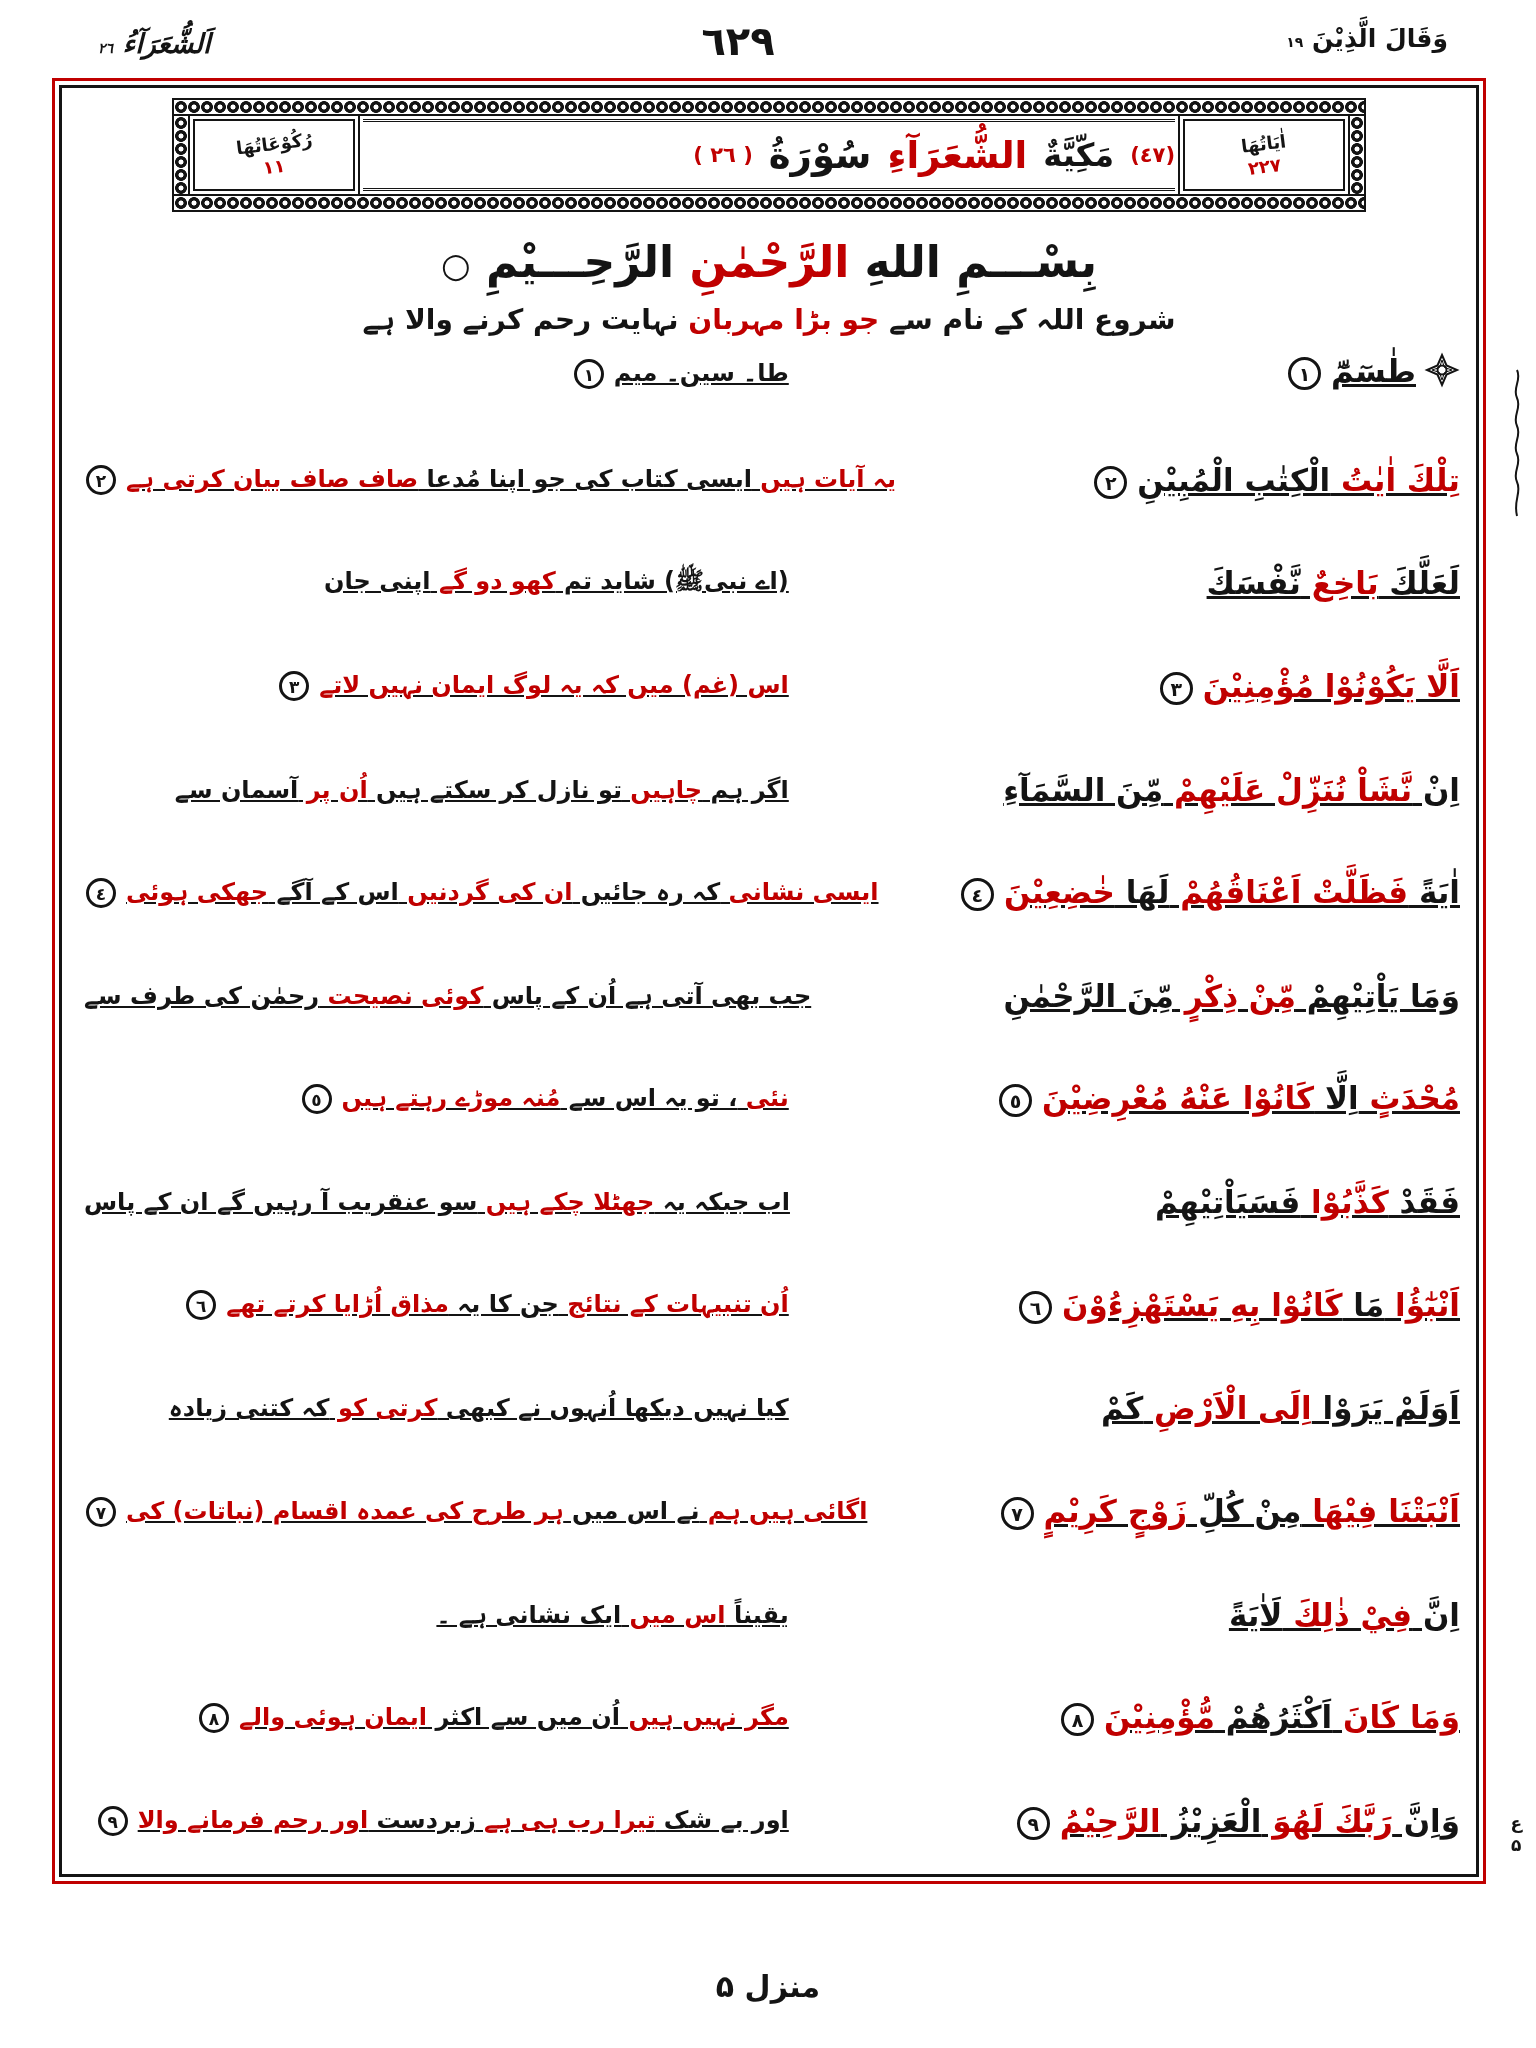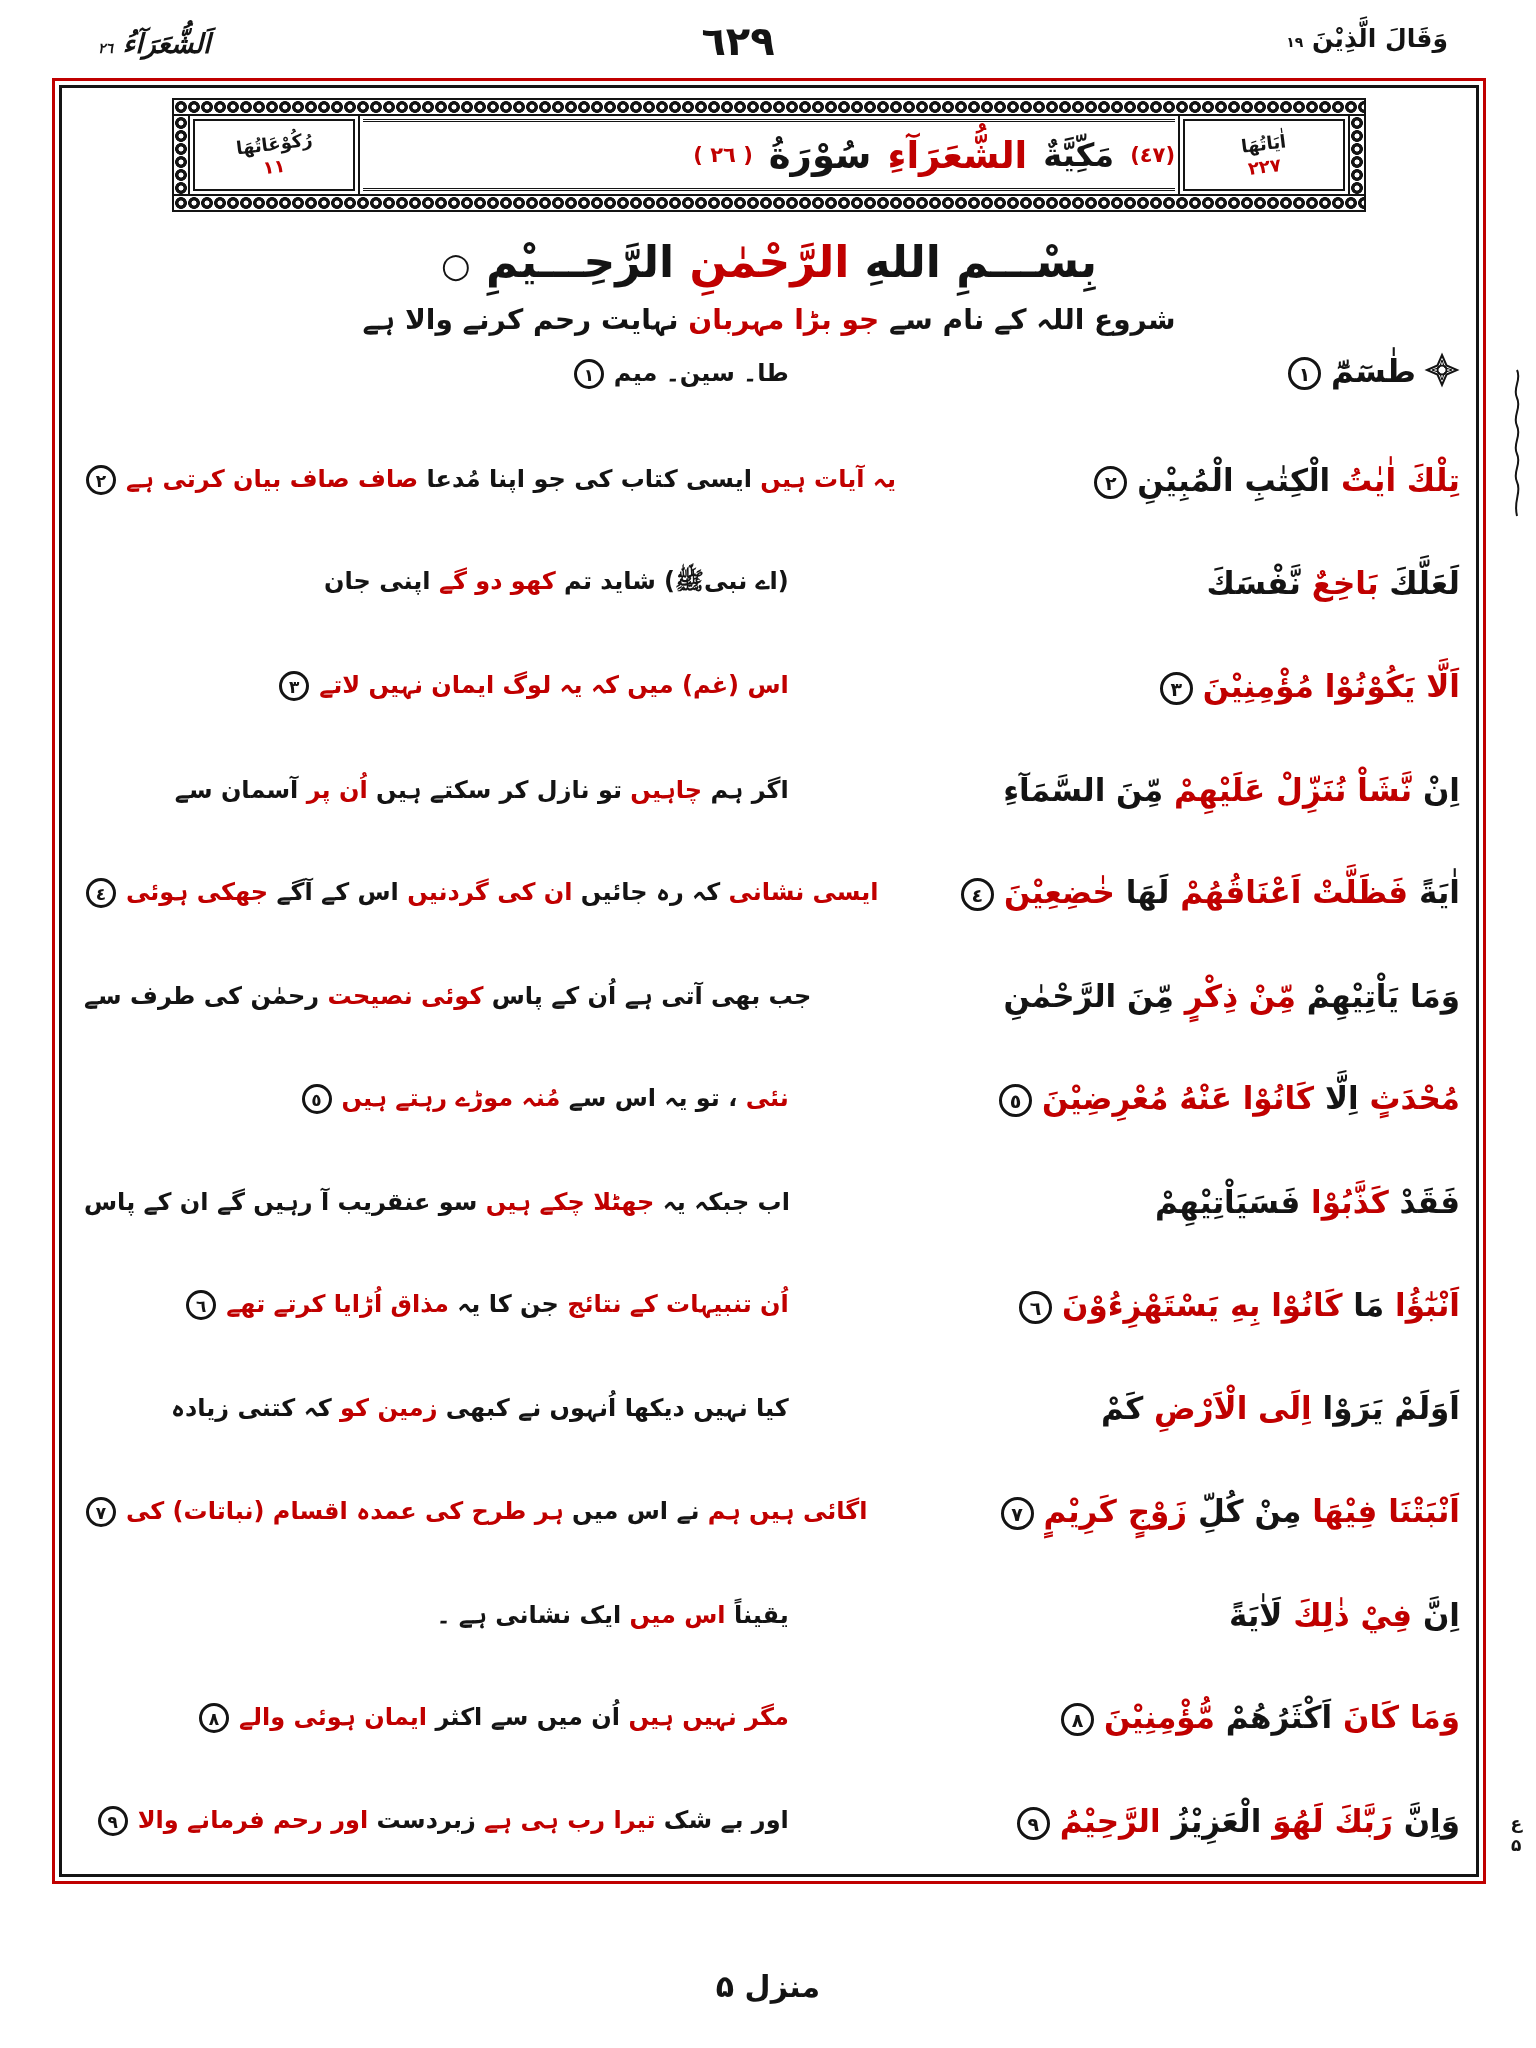--- a/index.html
+++ b/index.html
@@ -39,21 +39,21 @@
                border-top:3px double #141414;border-bottom:3px double #141414;margin:3px;}
   .band-num{font-size:21px;font-weight:bold;}
   .band-word{font-size:37px;font-weight:bold;}
   .band-word.k2{font-size:32px;}
   
   .bismillah{margin-top:24px;text-align:center;font-size:44px;font-weight:bold;direction:rtl;}
   .bismillah .endmark{font-size:34px;font-weight:normal;}
   .bismillah-urdu{margin-top:16px;text-align:center;font-size:28px;font-weight:bold;direction:rtl;}
   
   .rows{flex:1;display:flex;flex-direction:column;justify-content:space-between;margin-top:10px;padding:6px 2px 8px;}
-  .vrow{display:flex;justify-content:space-between;align-items:center;}
+  .vrow{display:flex;justify-content:space-between;align-items:center;text-decoration:underline;}
   .urdu-line{flex:1.05;direction:rtl;text-align:right;font-size:24px;font-weight:bold;white-space:nowrap;padding-left:6px;}
   .arabic-line{flex:1;direction:rtl;text-align:right;font-size:31px;font-weight:bold;white-space:nowrap;}
   .vnum{display:inline-block;width:33px;height:33px;border:3px solid #141414;border-radius:50%;
         font-size:19px;line-height:29px;text-align:center;vertical-align:middle;margin:0 10px 0 2px;
         font-weight:bold;color:#141414;box-sizing:border-box;background:#fff;}
   .urdu-line .vnum{width:30px;height:30px;line-height:26px;font-size:17px;}
   .rosette{display:inline-block;vertical-align:middle;margin-left:8px;}
   
   .manzil{position:absolute;left:0;right:0;bottom:44px;text-align:center;font-size:30px;font-weight:bold;direction:rtl;}
   .margin-gloss{position:absolute;right:10px;top:368px;}
@@ -146,21 +146,21 @@
         </div>
         <div class="vrow">
           <div class="urdu-line"><span>اب جبکہ یہ </span><span class="red">جھٹلا چکے ہیں </span><span>سو عنقریب آ رہیں گے ان کے پاس</span></div>
           <div class="arabic-line"><span>فَقَدْ </span><span class="red">كَذَّبُوْا </span><span>فَسَيَاْتِيْهِمْ</span></div>
         </div>
         <div class="vrow">
           <div class="urdu-line"><span class="red">اُن تنبیہات کے نتائج </span><span>جن کا یہ </span><span class="red">مذاق اُڑایا کرتے تھے</span><span class="vnum">٦</span></div>
           <div class="arabic-line"><span class="red">اَنْبٰٓؤُا </span><span>مَا </span><span class="red">كَانُوْا بِهِ يَسْتَهْزِءُوْنَ</span><span class="vnum">٦</span></div>
         </div>
         <div class="vrow">
-          <div class="urdu-line"><span>کیا نہیں دیکھا اُنہوں نے کبھی </span><span class="red">زمین کو </span><span>کہ کتنی زیادہ</span></div>
+          <div class="urdu-line"><span>کیا نہیں دیکھا اُنہوں نے کبھی </span><span class="red">کرتی کو </span><span>کہ کتنی زیادہ</span></div>
           <div class="arabic-line"><span>اَوَلَمْ يَرَوْا </span><span class="red">اِلَى الْاَرْضِ </span><span>كَمْ</span></div>
         </div>
         <div class="vrow">
           <div class="urdu-line"><span class="red">اگائی ہیں ہم </span><span>نے اس میں </span><span class="red">ہر طرح کی عمدہ اقسام (نباتات) کی</span><span class="vnum">٧</span></div>
           <div class="arabic-line"><span class="red">اَنْبَتْنَا فِيْهَا </span><span>مِنْ كُلِّ </span><span class="red">زَوْجٍ كَرِيْمٍ</span><span class="vnum">٧</span></div>
         </div>
         <div class="vrow">
           <div class="urdu-line"><span>یقیناً </span><span class="red">اس میں </span><span>ایک نشانی ہے ۔</span></div>
           <div class="arabic-line"><span>اِنَّ </span><span class="red">فِيْ ذٰلِكَ </span><span>لَاٰيَةً</span></div>
         </div>

